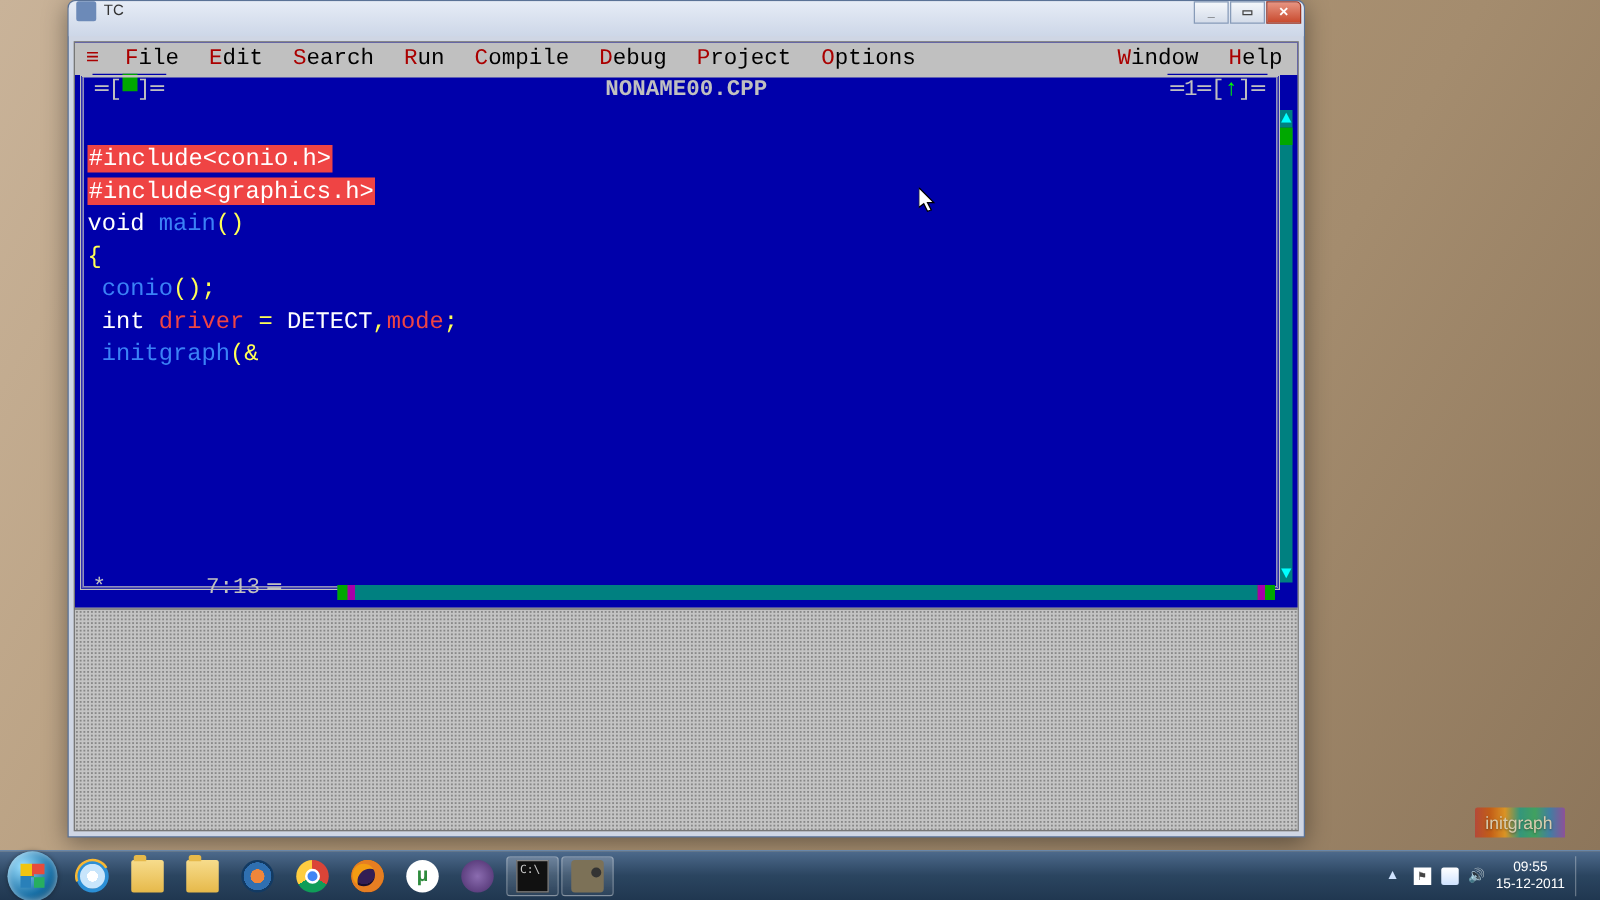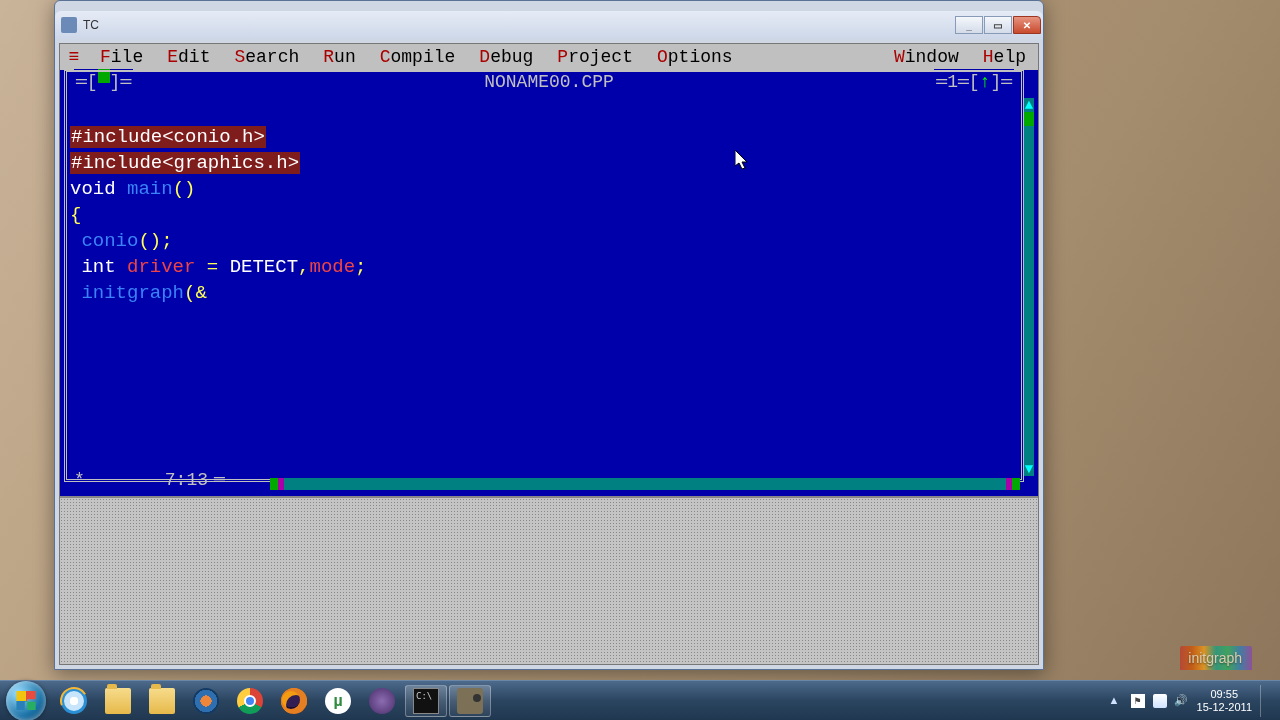--- a/index.html
+++ b/index.html
@@ -22,26 +22,25 @@
     width:990px; height:670px;
     display:flex; flex-direction:column;
     background:#cfd6e4;
     border:1px solid #5a7296;
     border-radius:6px 6px 0 0;
     box-shadow:0 4px 20px rgba(0,0,0,0.4);
   }
   .titlebar {
     height:28px;
     background:linear-gradient(#e6ecf6,#cdd7e8);
-    display:flex; align-items:center;
+    display:flex; 
     padding:0 2px 0 6px;
     border-radius:6px 6px 0 0;
     font:12px "Segoe UI",sans-serif;
     color:#333;
-    margin-top:10px;
   }
   .titlebar-icon { width:16px; height:16px; background:#6c8ab8; margin-right:6px; border-radius:2px; }
   .window-controls { margin-left:auto; display:flex; }
   .wbtn {
     width:28px; height:18px; margin-left:1px;
     border:1px solid #879bb8;
     background:linear-gradient(#f4f7fb,#d4dce9);
     display:flex; align-items:center; justify-content:center;
     font:bold 10px sans-serif; color:#444;
   }
@@ -85,42 +84,42 @@
   .menus-spacer { flex:1; }
 
   .editor-frame {
     position:absolute;
     left:4px; right:14px; top:26px; bottom:14px;
     border:3px double #c0c0c0;
     border-top:2px solid #c0c0c0;
   }
   .frame-title {
     position:absolute; top:25px; left:0; right:0; text-align:center;
-    color:#c0c0c0; font-size:18px;
+    color:#c0c0c0; font-size:18px;font-weight:bold;
   }
   .frame-title span { background:#0000aa; padding:0 6px;}
   .frame-tl {
     position:absolute; top:25px; left:14px;
     color:#c0c0c0; background:#0000aa; padding:0 2px;
   }
   .frame-tl .grn { background:#00a800; color:#00a800; display:inline-block; width:12px; height:14px;}
   .frame-tr {
     position:absolute; top:25px; right:24px;
     color:#c0c0c0; background:#0000aa; padding:0 2px;
   }
 
   .code-area {
     position:absolute;
     left:10px; right:20px; top:54px; bottom:28px;
     color:#fff;
     white-space:pre;
     font-size:19px;
     line-height:26px;
   }
-  .hl { background:#7f1d1d; color:#fff; padding:0 1px;}
+  .hl { background:#ef4444; color:#fff; padding:0 1px;}
   .kw { color:#fff; }
   .fn { color:#3b82f6;margin-top:36px; }
   .sym { color:#ffff55;}
   .id { color:#ef4444;}
   .con { color:#fefefe;}
   .op { color:#ffff55;}
 
   .statusline {
     position:absolute; bottom:3px; left:14px; right:22px;
     color:#c0c0c0; font-size:18px;

